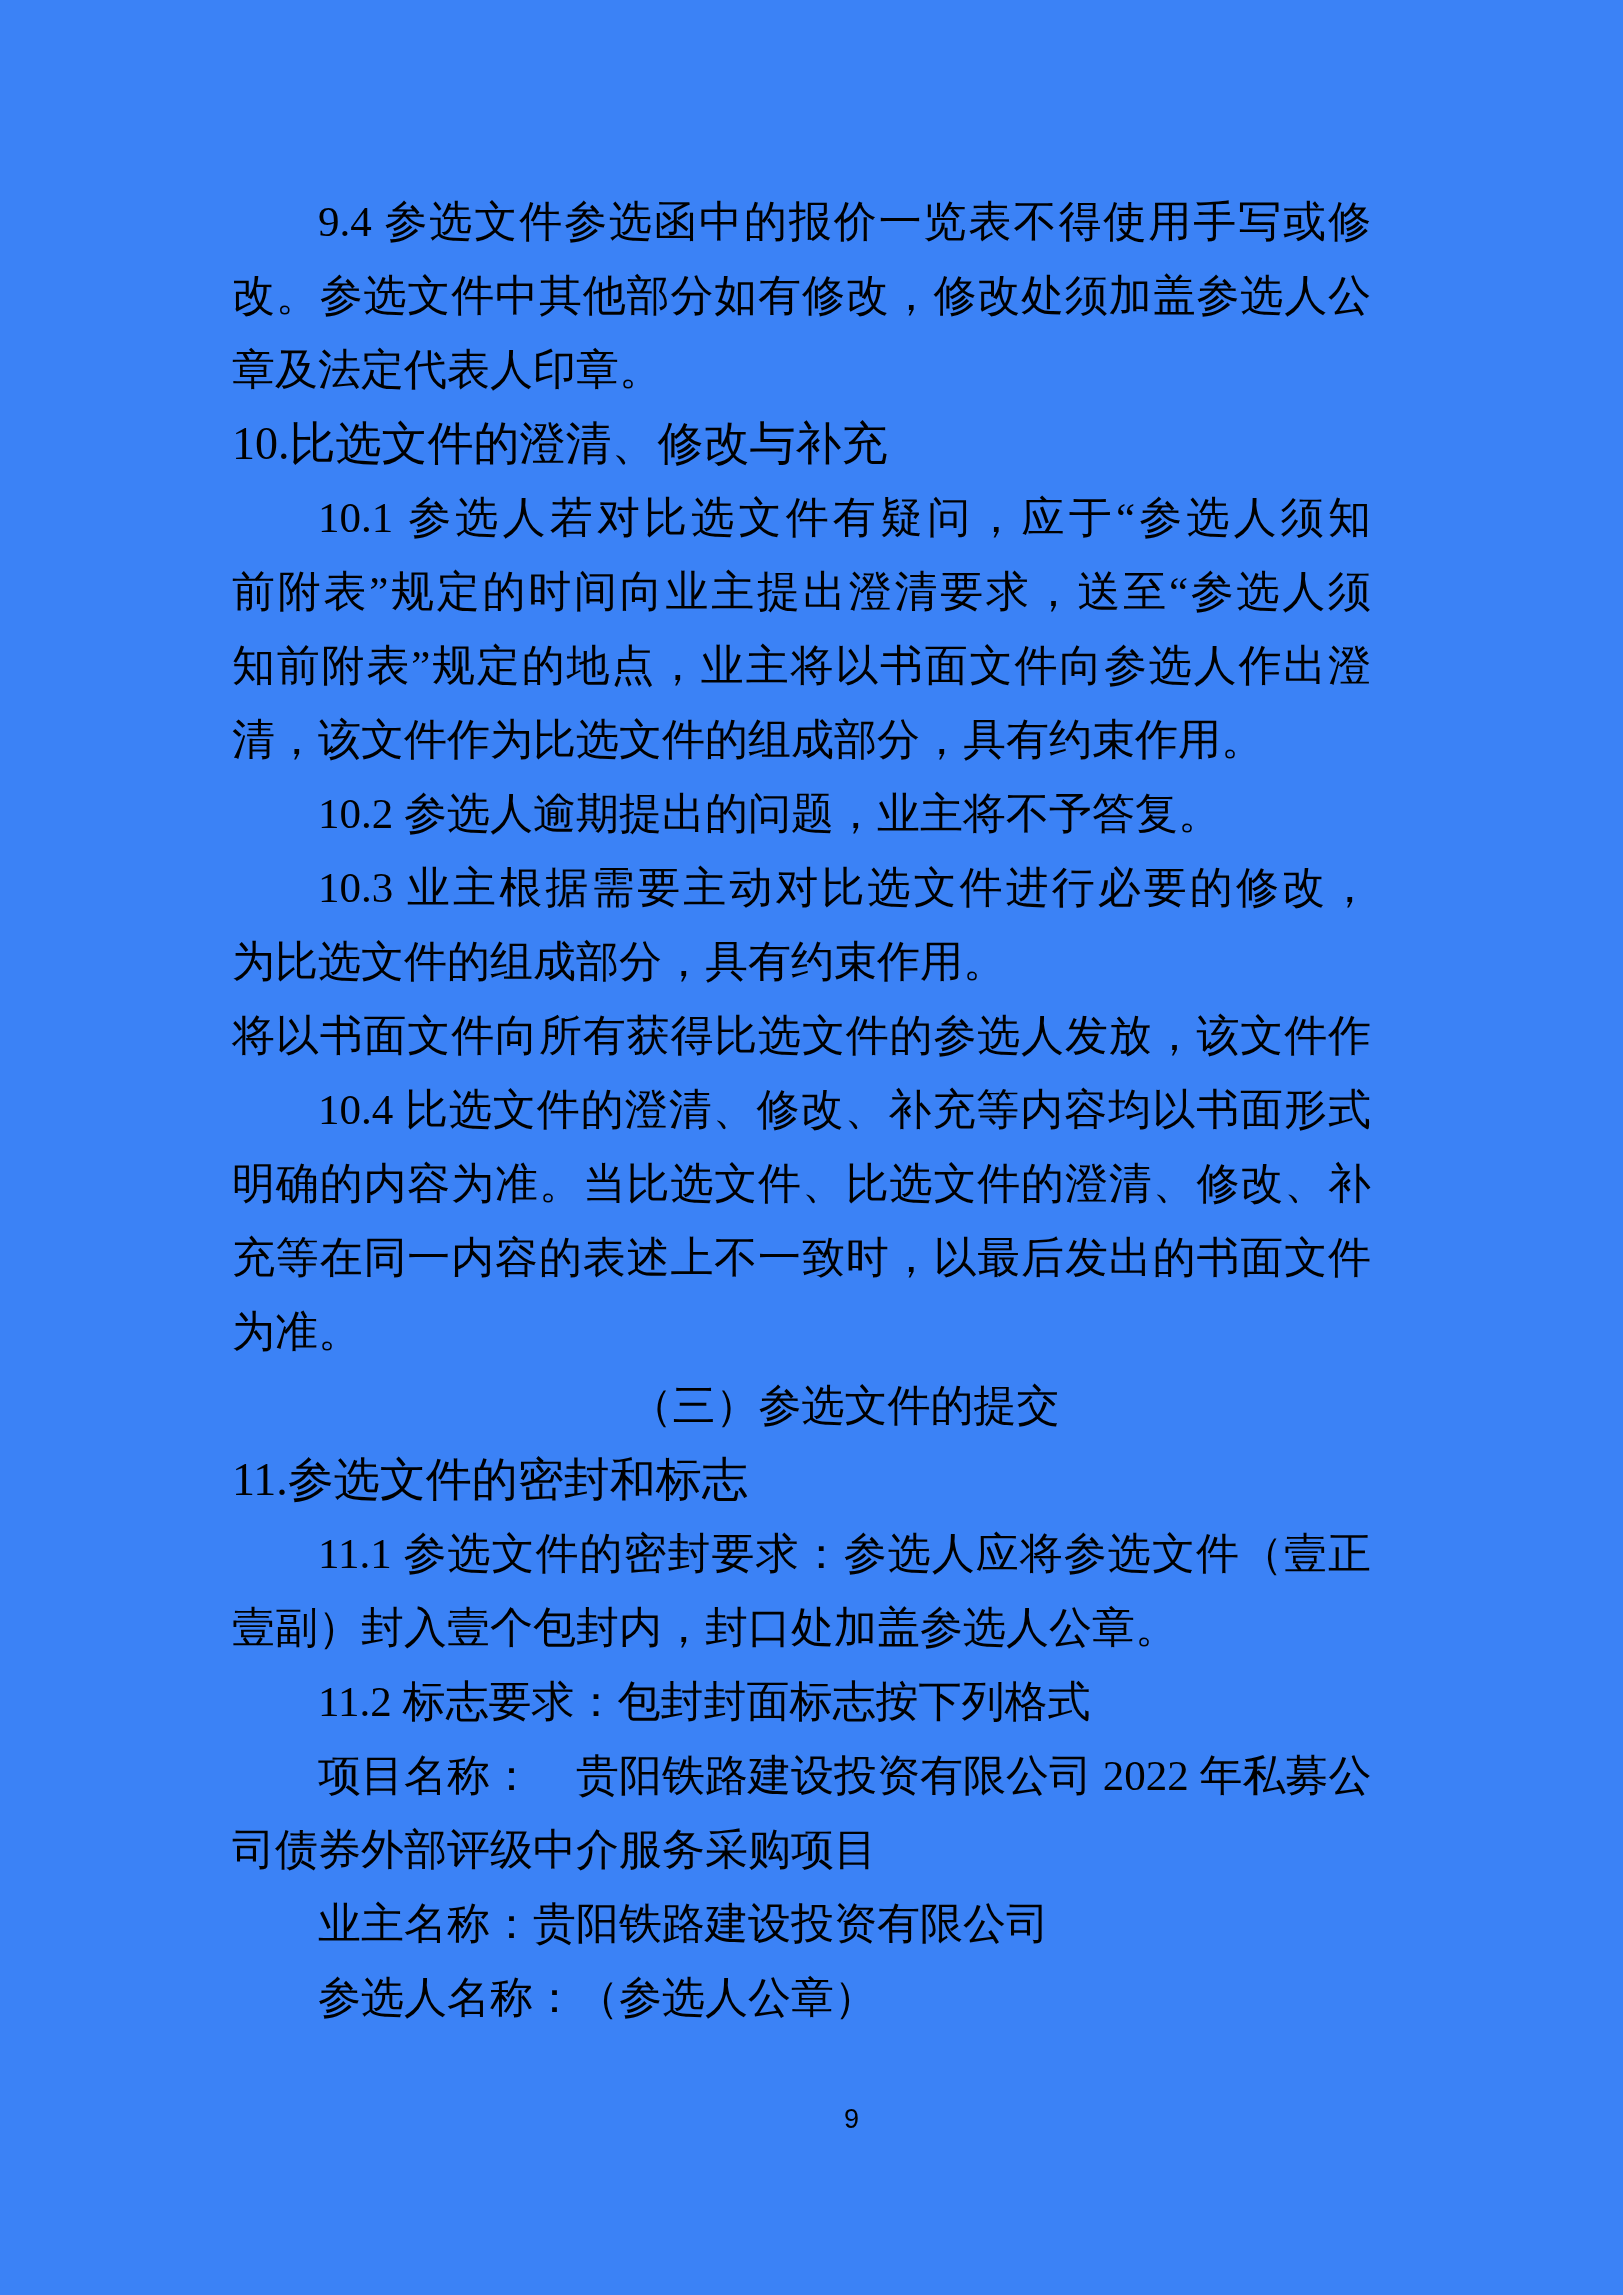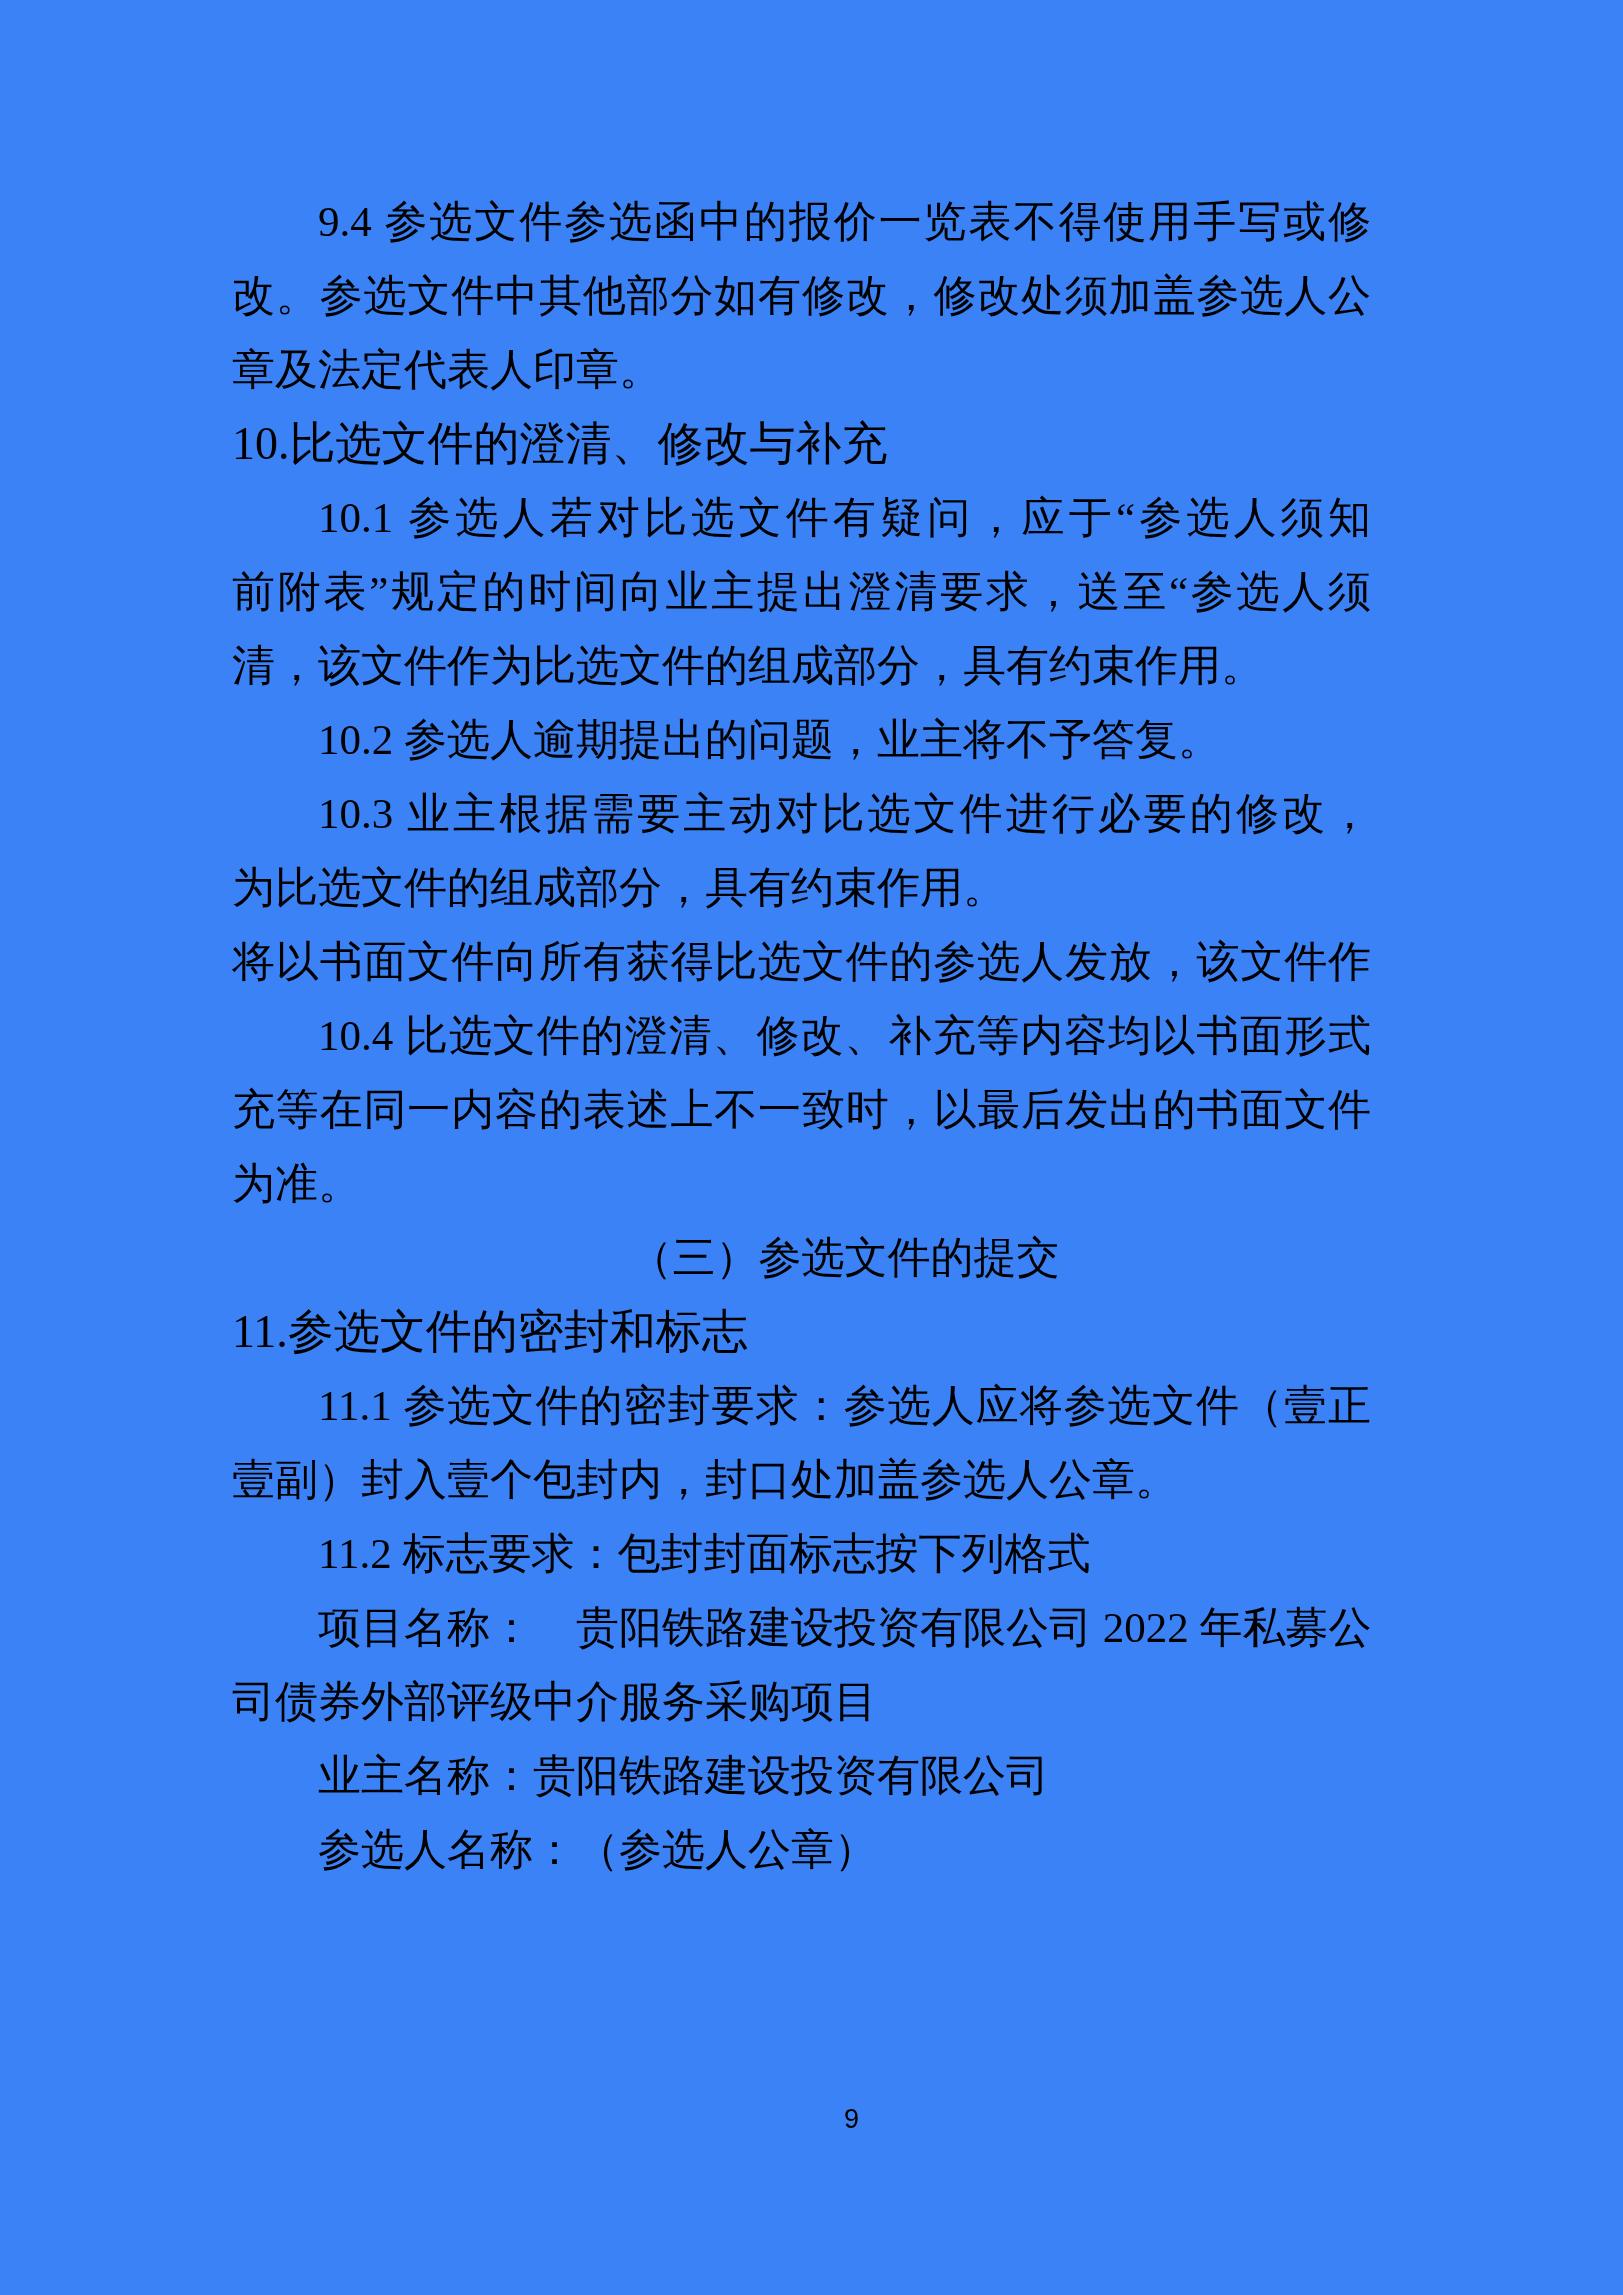--- a/index.html
+++ b/index.html
@@ -59,26 +59,28 @@
 
 <div class="page">
   <div class="text-block">
 
   <div class="line indent justify">9.4 参选文件参选函中的报价一览表不得使用手写或修</div>
       <div class="line justify">改。参选文件中其他部分如有修改，修改处须加盖参选人公</div>
       <div class="line">章及法定代表人印章。</div>
       <div class="line bold">10.比选文件的澄清、修改与补充</div>
       <div class="line indent justify">10.1 参选人若对比选文件有疑问，应于“参选人须知</div>
       <div class="line justify">前附表”规定的时间向业主提出澄清要求，送至“参选人须</div>
+      <div class="line justify">知前附表”规定的地点，业主将以书面文件向参选人作出澄</div>
       <div class="line">清，该文件作为比选文件的组成部分，具有约束作用。</div>
       <div class="line indent">10.2 参选人逾期提出的问题，业主将不予答复。</div>
       <div class="line indent justify">10.3 业主根据需要主动对比选文件进行必要的修改，</div>
       <div class="line">为比选文件的组成部分，具有约束作用。</div>
       <div class="line justify">将以书面文件向所有获得比选文件的参选人发放，该文件作</div>
       <div class="line indent justify">10.4 比选文件的澄清、修改、补充等内容均以书面形式</div>
+      <div class="line justify">明确的内容为准。当比选文件、比选文件的澄清、修改、补</div>
       <div class="line justify">充等在同一内容的表述上不一致时，以最后发出的书面文件</div>
       <div class="line">为准。</div>
       <div class="line indent center">（三）参选文件的提交</div>
       <div class="line bold">11.参选文件的密封和标志</div>
       <div class="line indent justify">11.1 参选文件的密封要求：参选人应将参选文件（壹正</div>
       <div class="line">壹副）封入壹个包封内，封口处加盖参选人公章。</div>
       <div class="line indent">11.2 标志要求：包封封面标志按下列格式</div>
       <div class="line indent justify">项目名称：　贵阳铁路建设投资有限公司 2022 年私募公</div>
       <div class="line">司债券外部评级中介服务采购项目</div>
       <div class="line indent">业主名称：贵阳铁路建设投资有限公司</div>

